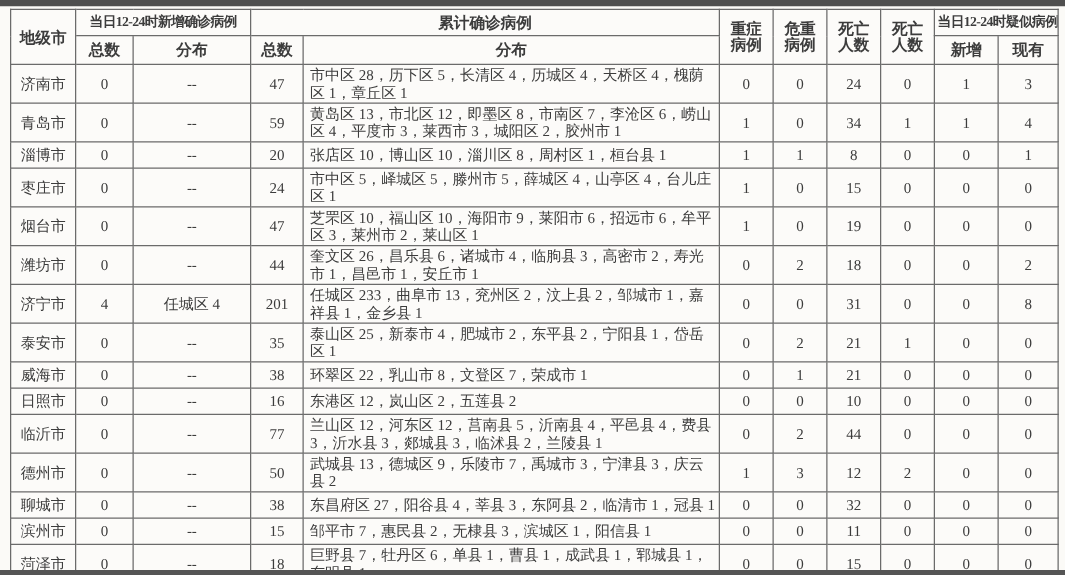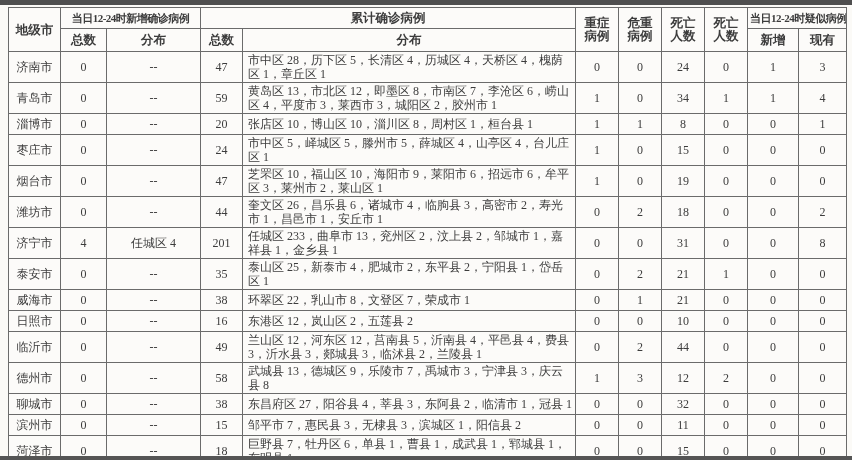--- a/index.html
+++ b/index.html
@@ -247,35 +247,35 @@
           <td>0</td>
           <td>10</td>
           <td>0</td>
           <td>0</td>
           <td>0</td>
         </tr>
         <tr>
           <td>临沂市</td>
           <td>0</td>
           <td>--</td>
-          <td>49</td>
+          <td>77</td>
           <td class="dist-left">兰山区 12，河东区 12，莒南县 5，沂南县 4，平邑县 4，费县 3，沂水县 3，郯城县 3，临沭县 2，兰陵县 1</td>
           <td>0</td>
           <td>2</td>
           <td>44</td>
           <td>0</td>
           <td>0</td>
           <td>0</td>
         </tr>
         <tr>
           <td>德州市</td>
           <td>0</td>
           <td>--</td>
-          <td>58</td>
-          <td class="dist-left">武城县 13，德城区 9，乐陵市 7，禹城市 3，宁津县 3，庆云县 8</td>
+          <td>50</td>
+          <td class="dist-left">武城县 13，德城区 9，乐陵市 7，禹城市 3，宁津县 3，庆云县 2</td>
           <td>1</td>
           <td>3</td>
           <td>12</td>
           <td>2</td>
           <td>0</td>
           <td>0</td>
         </tr>
         <tr>
           <td>聊城市</td>
           <td>0</td>
@@ -287,21 +287,21 @@
           <td>32</td>
           <td>0</td>
           <td>0</td>
           <td>0</td>
         </tr>
         <tr>
           <td>滨州市</td>
           <td>0</td>
           <td>--</td>
           <td>15</td>
-          <td class="dist-left">邹平市 7，惠民县 3，无棣县 3，滨城区 1，阳信县 2</td>
+          <td class="dist-left">邹平市 7，惠民县 2，无棣县 3，滨城区 1，阳信县 1</td>
           <td>0</td>
           <td>0</td>
           <td>11</td>
           <td>0</td>
           <td>0</td>
           <td>0</td>
         </tr>
         <tr>
           <td>菏泽市</td>
           <td>0</td>

